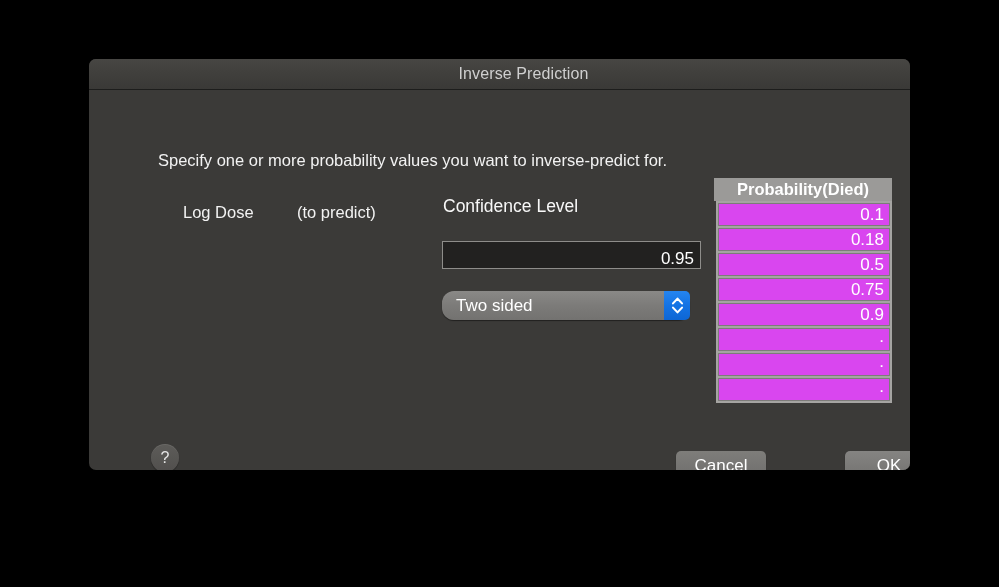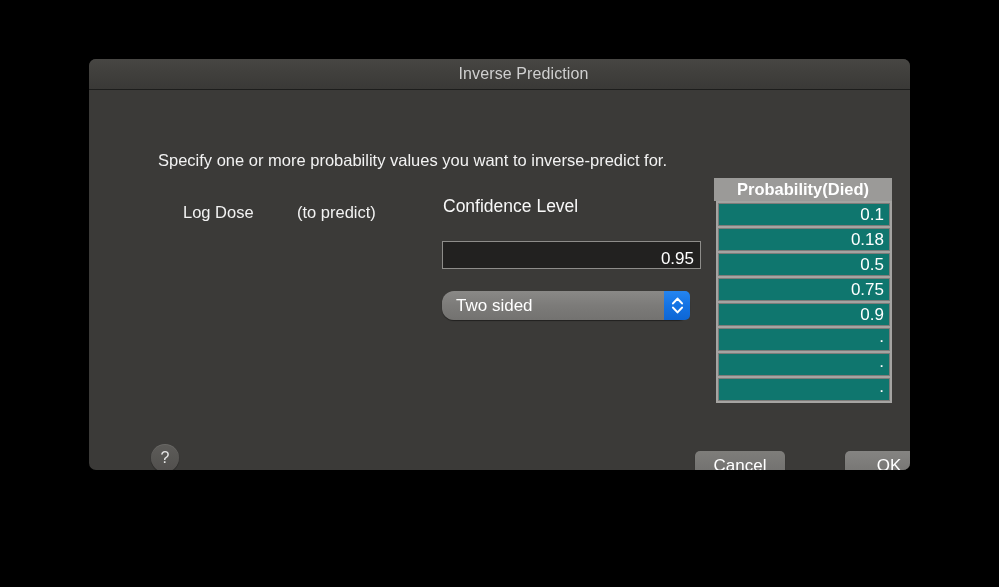--- a/index.html
+++ b/index.html
@@ -169,21 +169,21 @@
     margin-left: 2px;
     width: 176px;
     background: #a5a4a2;
     padding: 2px 0 2px 0;
     box-sizing: border-box;
   }
   .prob-row {
     position: relative;
     height: 23px;
     margin: 0 2px 2px 2px;
-    background: #0f766e;
+    background: #d946ef;
     border: 1px solid #7d7c7a;
     box-sizing: border-box;
     color: #ffffff;
     font-size: 17px;
     text-align: right;
     line-height: 21px;
     padding-right: 5px;
     overflow: hidden;
     white-space: nowrap;
     padding-left: 41px;
@@ -218,21 +218,21 @@
     border-radius: 5px;
     background: linear-gradient(to bottom, #7e7d7a 0%, #767573 50%, #6e6d6a 100%);
     box-shadow: 0 1px 1px rgba(0,0,0,0.45);
     color: #ffffff;
     font-size: 17px;
     text-align: center;
     line-height: 30px;
     box-sizing: border-box;
     white-space: nowrap;
   }
-  .btn-cancel { left: 585px; width: 90px; }
+  .btn-cancel { left: 566px; width: 90px; }
   .btn-ok     { left: 735px; width: 88px;
                 background: linear-gradient(to bottom, #858482 0%, #7b7a78 50%, #737270 100%); }
 </style>
 </head>
 <body>
 
 <div class="dialog">
 
   <div class="titlebar">
     <div class="titlebar-text">Inverse Prediction</div>

